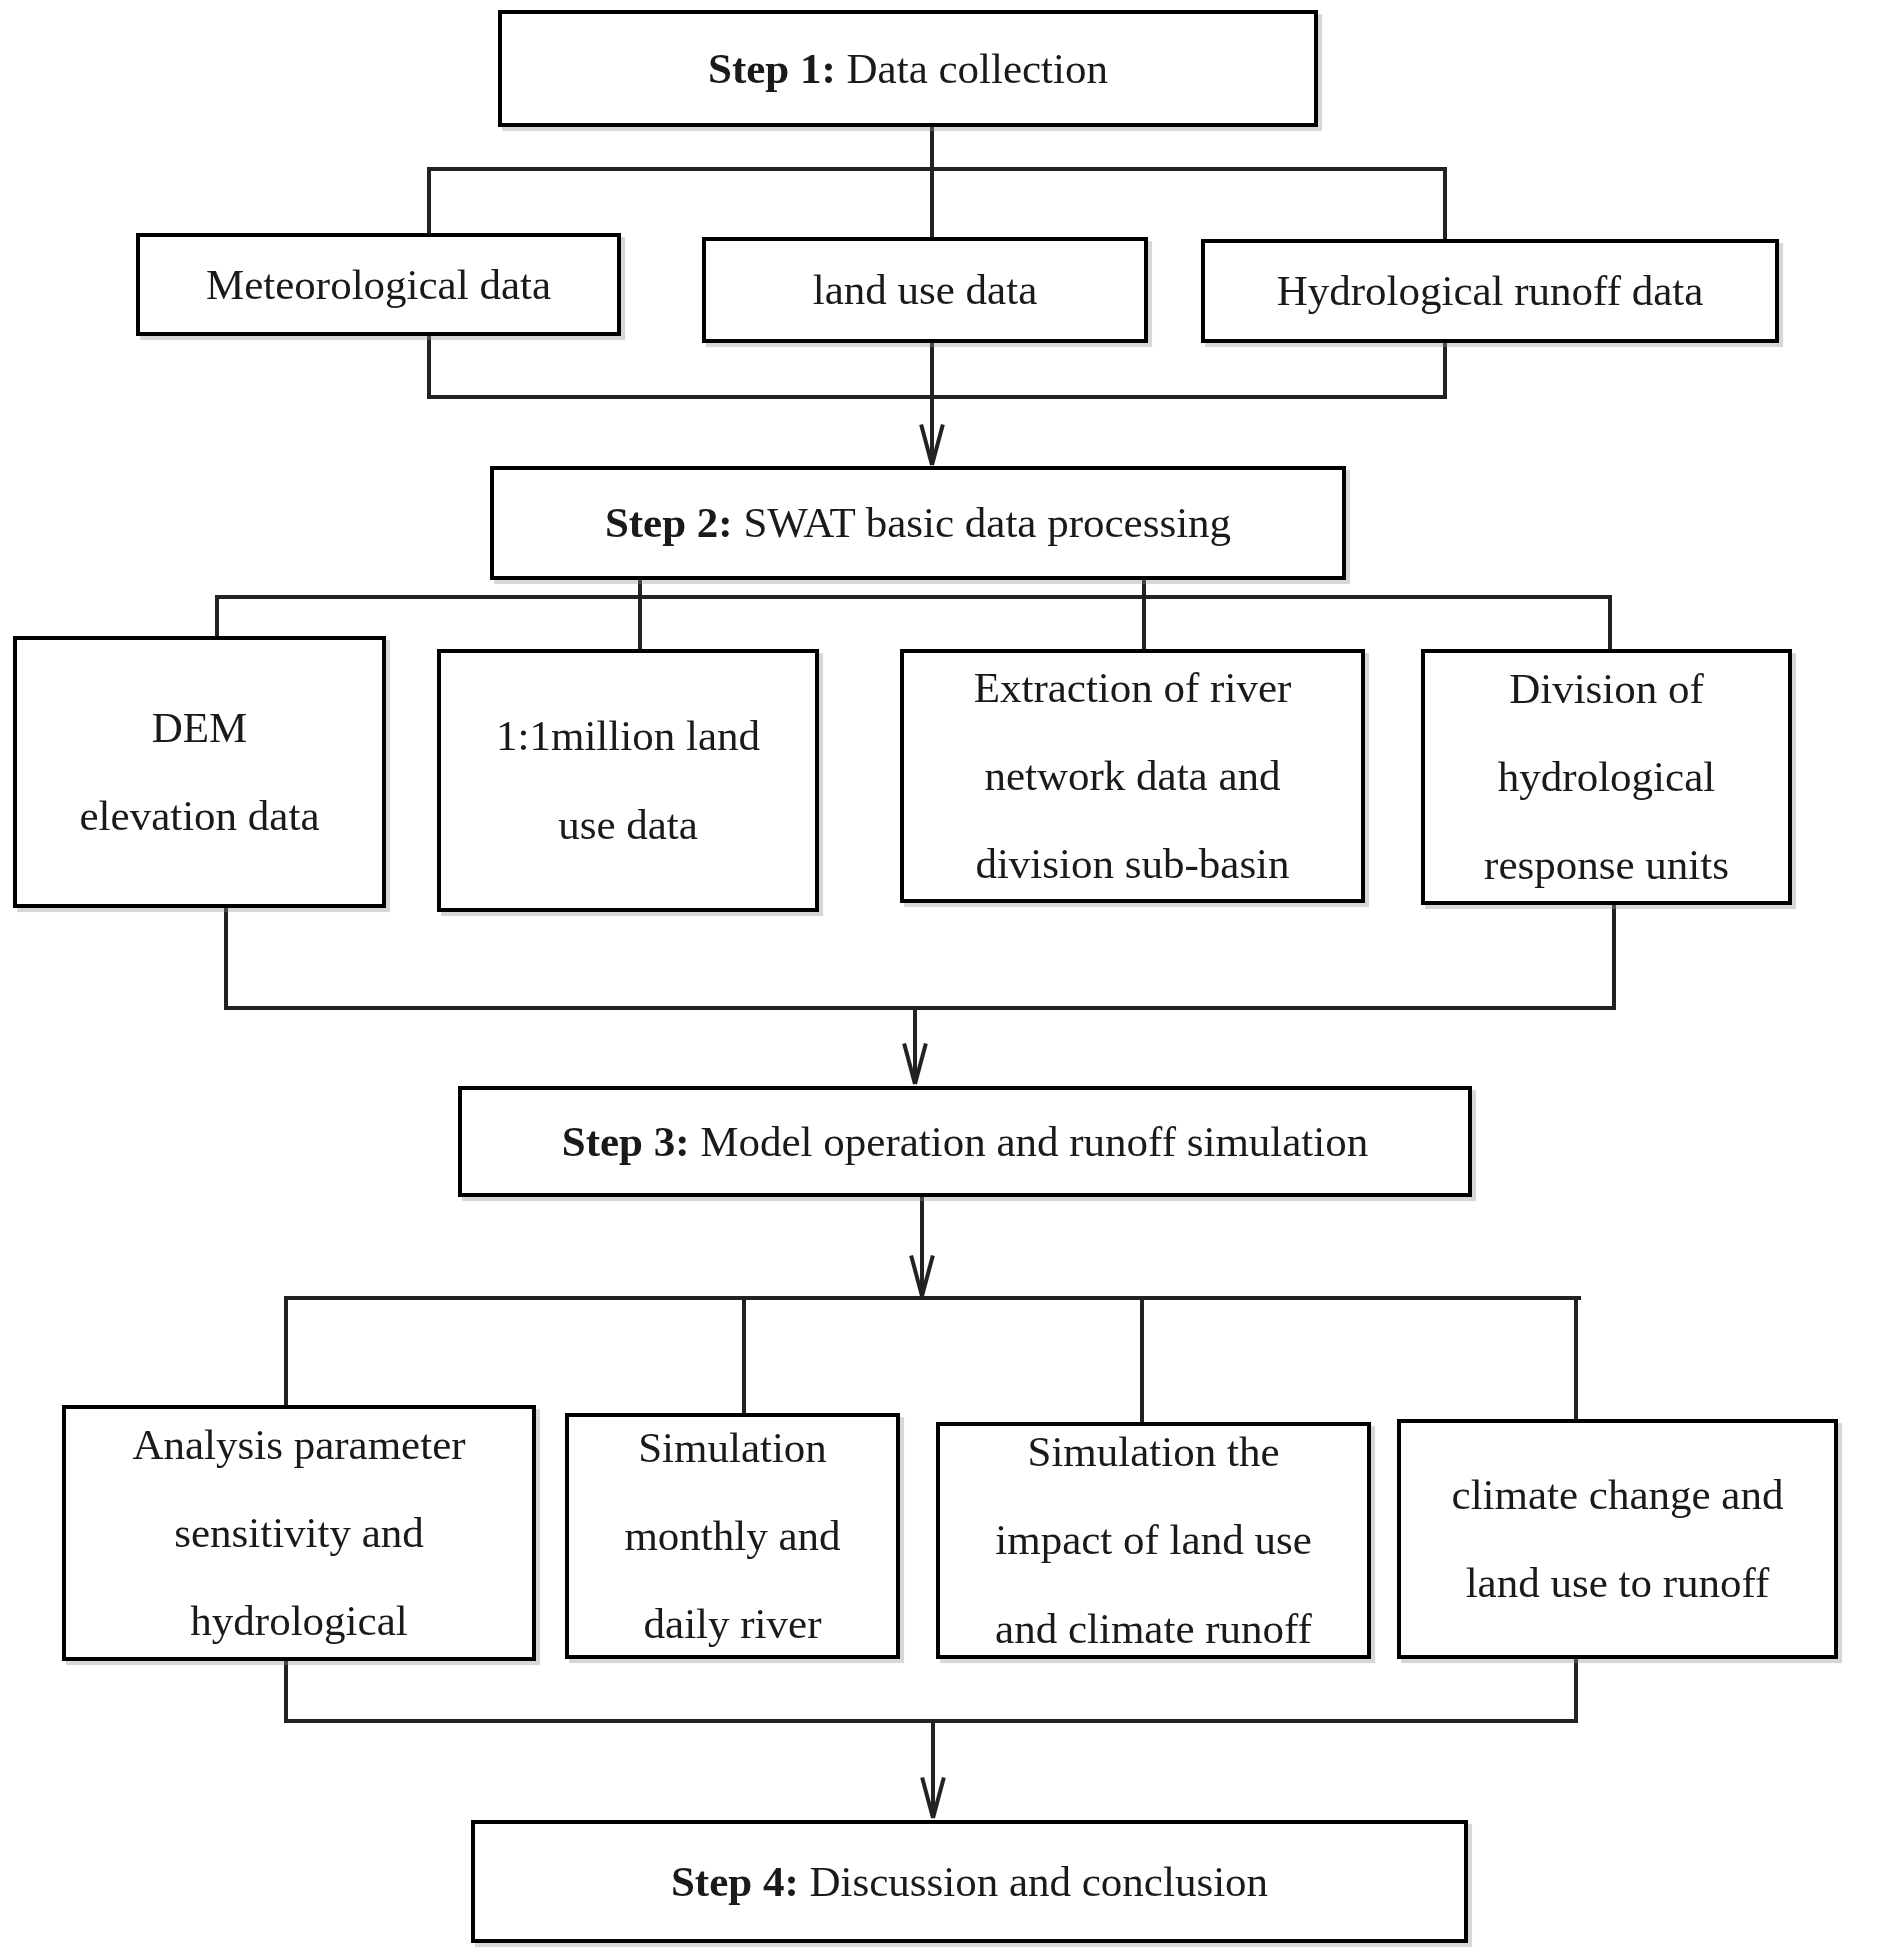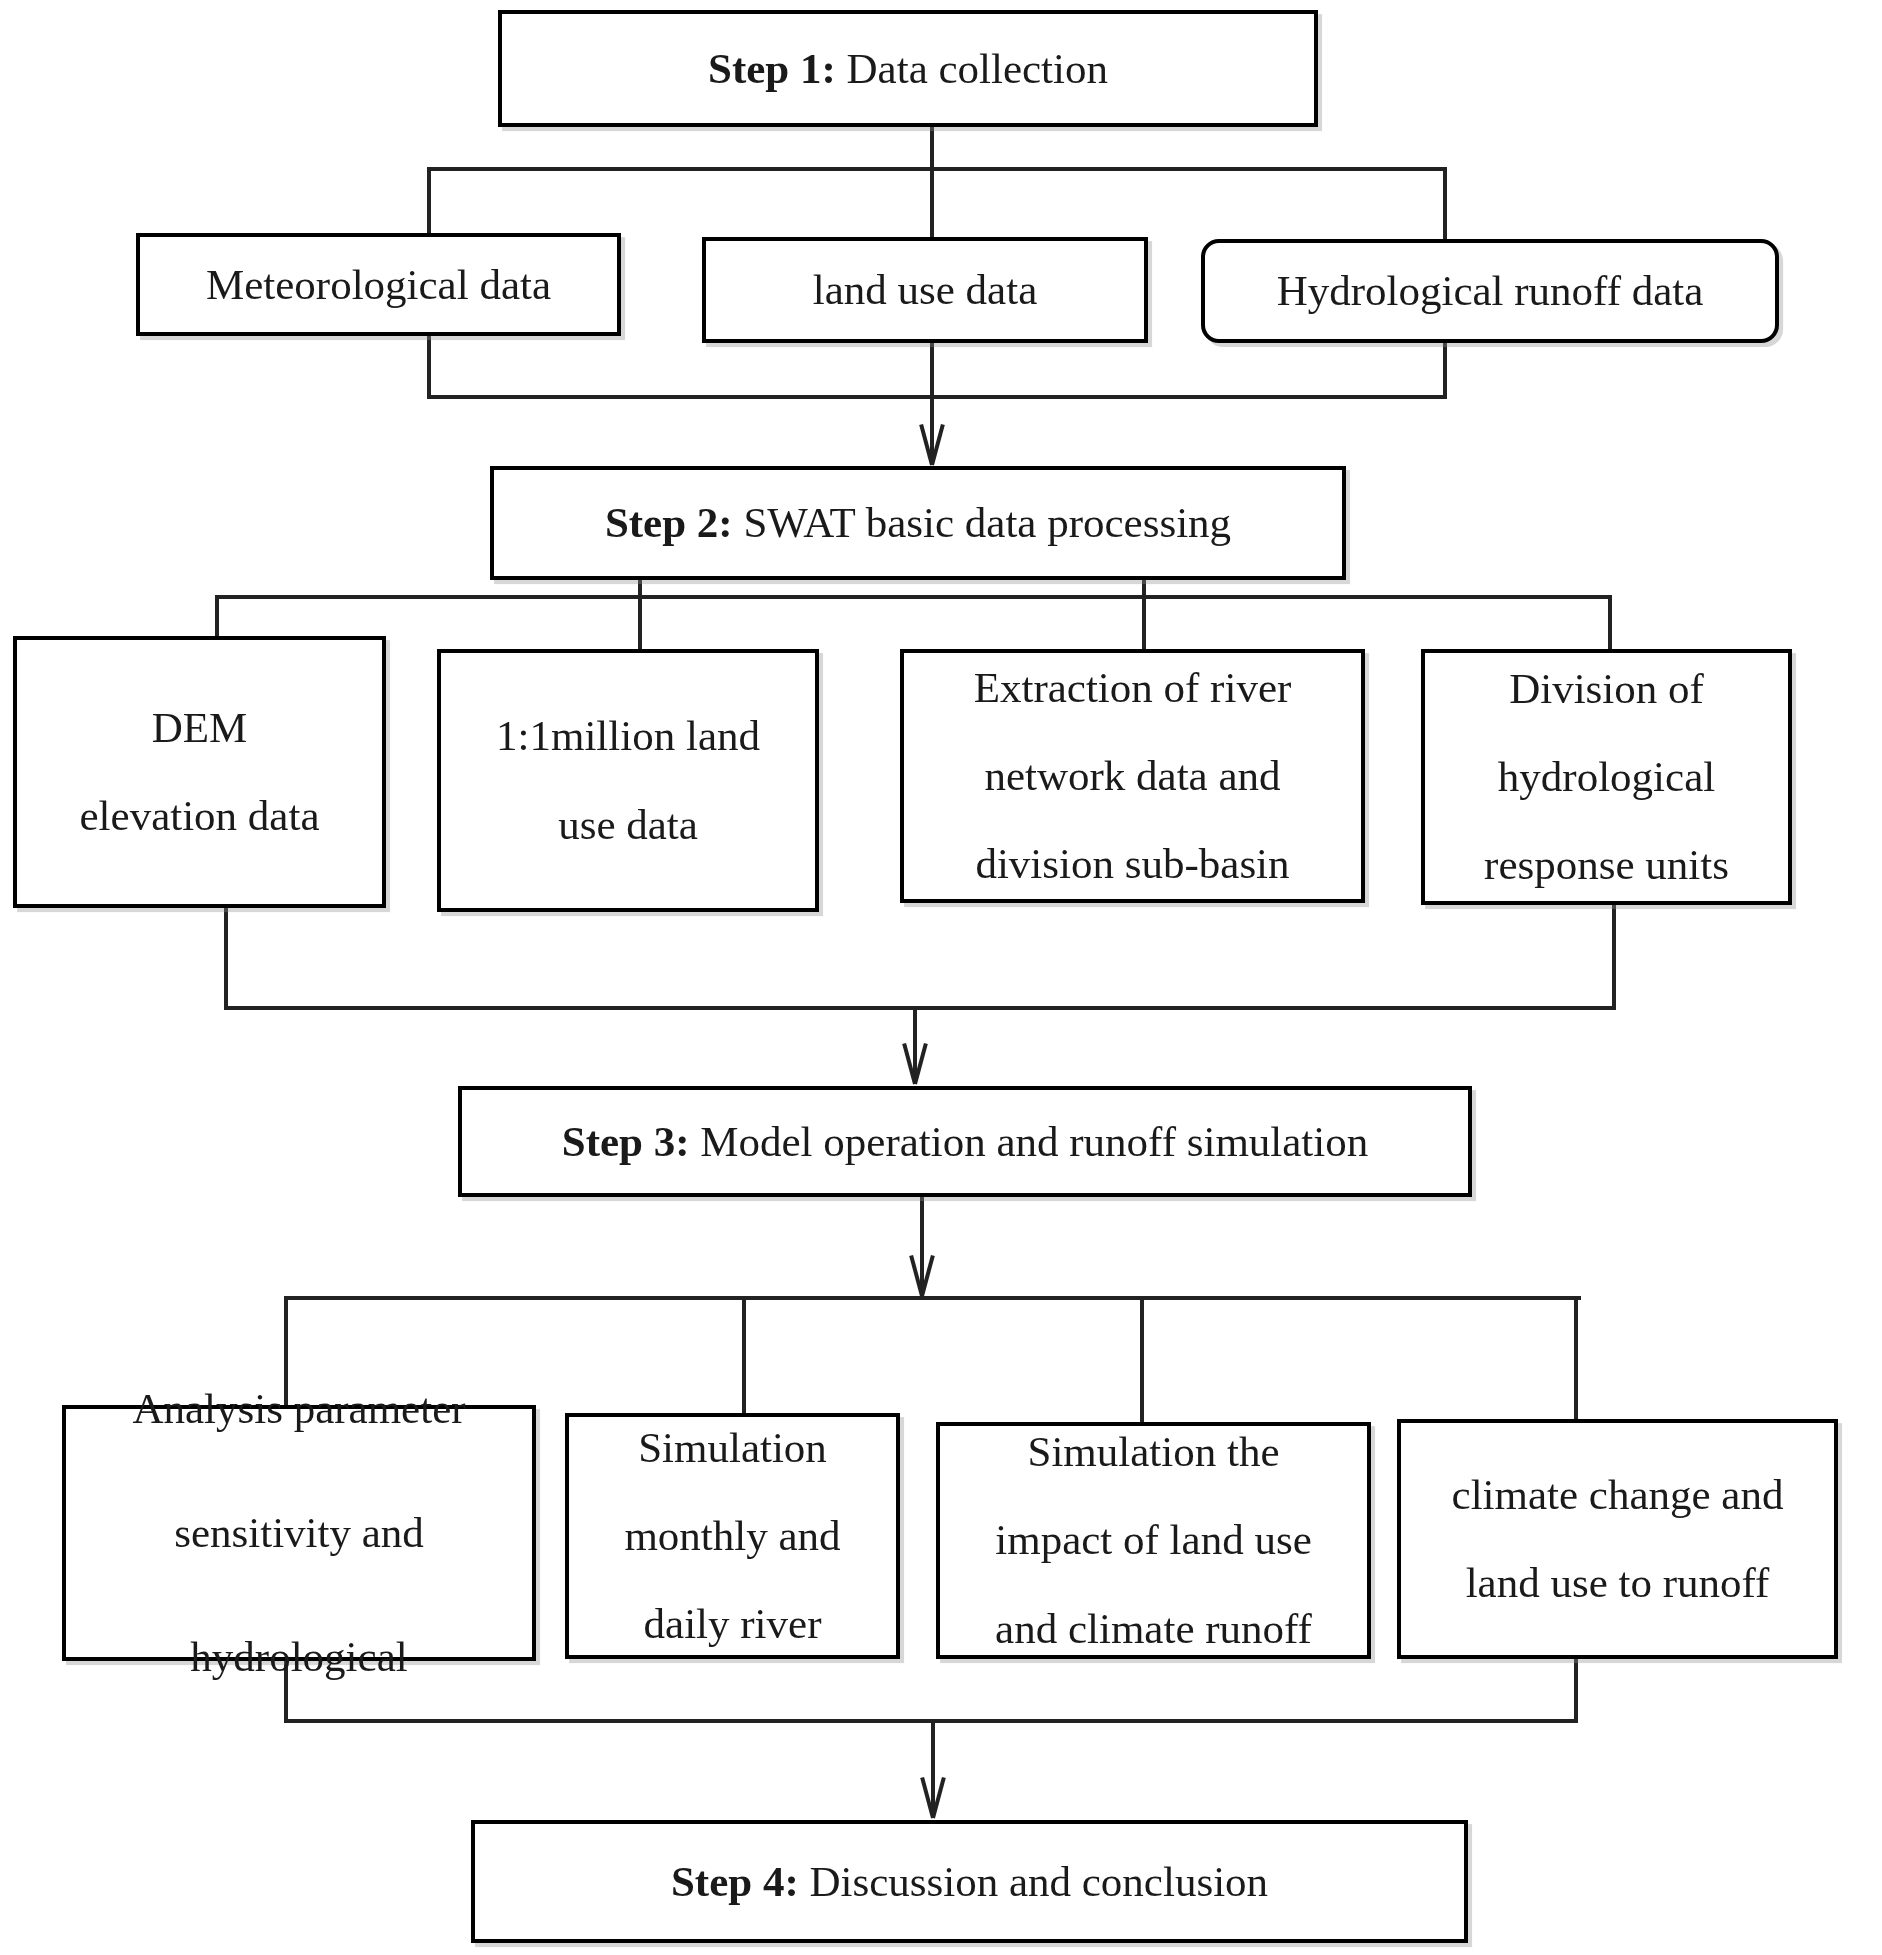--- a/index.html
+++ b/index.html
@@ -93,21 +93,21 @@
   </div>
 
   <div class="box" style="left:136px;top:233px;width:485px;height:103px;">
     <div>Meteorological data</div>
   </div>
 
   <div class="box" style="left:702px;top:237px;width:446px;height:106px;">
     <div>land use data</div>
   </div>
 
-  <div class="box" style="left:1201px;top:239px;width:578px;height:104px;border-radius:18px;">
+  <div class="box" style="left:1201px;top:239px;width:578px;height:104px;">
     <div>Hydrological runoff data</div>
   </div>
 
   <div class="box" style="left:490px;top:466px;width:856px;height:114px;">
     <div class="stepline"><span class="b">Step 2:</span><span> SWAT basic data processing</span></div>
   </div>
 
   <div class="box tall" style="left:13px;top:636px;width:373px;height:272px;text-align:right;">
     <div>DEM</div>
     <div>elevation data</div>
@@ -127,21 +127,21 @@
   <div class="box tall" style="left:1421px;top:649px;width:371px;height:256px;">
     <div>Division of</div>
     <div>hydrological</div>
     <div>response units</div>
   </div>
 
   <div class="box" style="left:458px;top:1086px;width:1014px;height:111px;">
     <div class="stepline"><span class="b">Step 3:</span><span> Model operation and runoff simulation</span></div>
   </div>
 
-  <div class="box tall" style="left:62px;top:1405px;width:474px;height:256px;gap:36px;">
+  <div class="box tall" style="left:62px;top:1405px;width:474px;height:256px;">
     <div>Analysis parameter</div>
     <div>sensitivity and</div>
     <div>hydrological</div>
   </div>
 
   <div class="box tall" style="left:565px;top:1413px;width:335px;height:246px;text-align:center;">
     <div>Simulation</div>
     <div>monthly and</div>
     <div>daily river</div>
   </div>

